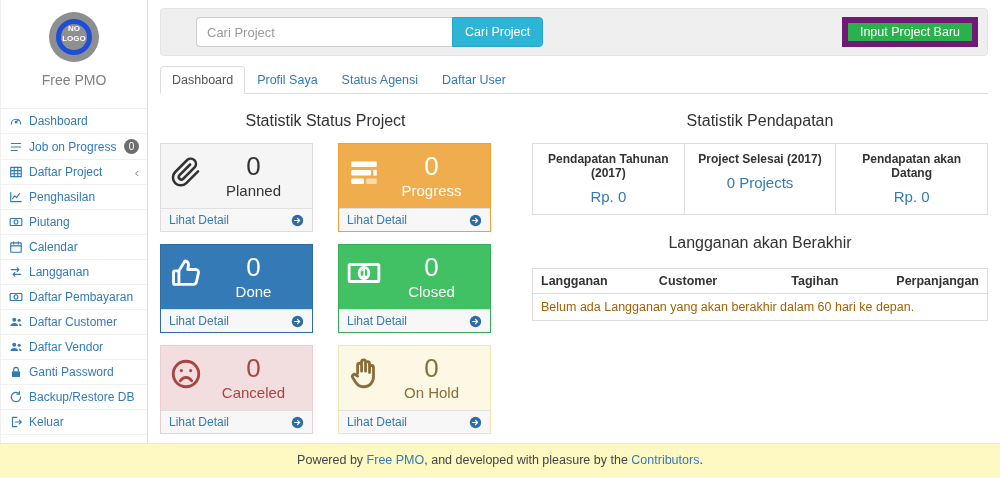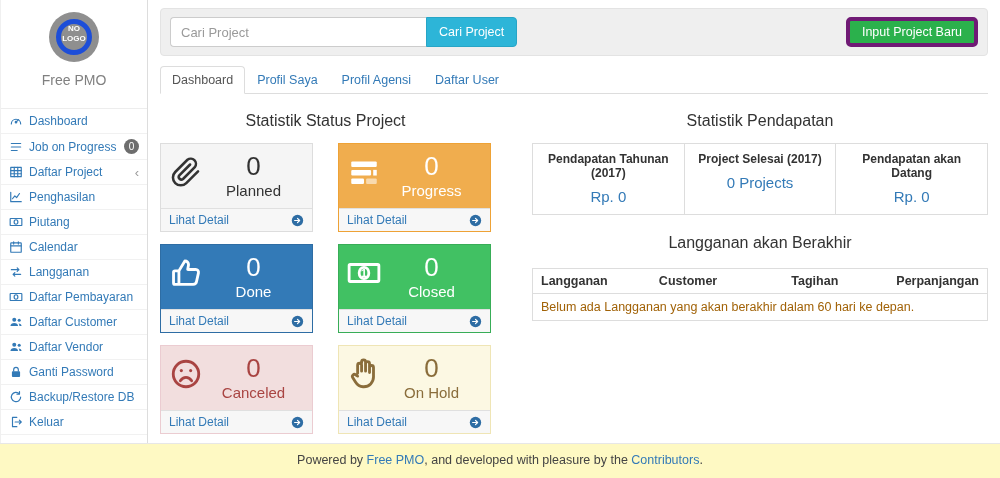--- a/index.html
+++ b/index.html
@@ -20,25 +20,25 @@
   .mi-icon { width:14px; height:14px; flex-shrink:0; display:inline-flex; color:#337ab7; }
   .mi-icon svg { width:100%; height:100%; }
   .mi-label { font-size:12px; white-space:nowrap; }
   .mi-badge { margin-left:auto; background:#6d6d6d; color:#fff; border-radius:50%; min-width:15px; height:15px; font-size:10px; display:flex; align-items:center; justify-content:center; padding:0 2px; }
   .mi-chevron { margin-left:auto; color:#9a9a9a; font-size:13px; line-height:1; }
 
   
   .main { flex:1; padding:8px 12px 0 12px; min-width:0; }
 
   .topbar { background:#efefef; border:1px solid #e3e3e3; border-radius:4px; padding:8px 9px; display:flex; align-items:center; }
-  .search-group { display:flex; }
+  .search-group { display:flex;margin-left:26px; }
   .search-input { width:256px; height:30px; border:1px solid #ccc; border-right:none; border-radius:4px 0 0 4px; padding:0 10px; font-size:13px; color:#555; outline:none; font-family:"Liberation Sans", sans-serif; }
   .search-input::placeholder { color:#9a9a9a; }
   .search-btn { height:30px; background:#2db5d8; border:1px solid #27a5c6; color:#fff; border-radius:0 4px 4px 0; padding:0 12px; font-size:12.5px; cursor:pointer; font-family:"Liberation Sans", sans-serif; }
-  .new-project-btn { margin-left:auto; background:#2bb14c; border:4px solid #701a75; color:#fff; border-radius:5px; height:30px; padding:0 12px; font-size:12.5px; cursor:pointer; font-family:"Liberation Sans", sans-serif; }
+  .new-project-btn { margin-left:auto; background:#2bb14c; border:6px solid #701a75; color:#fff; border-radius:0; height:30px; padding:0 12px; font-size:12.5px; cursor:pointer; font-family:"Liberation Sans", sans-serif; }
 
   .tabs { display:flex; border-bottom:1px solid #ddd; margin-top:10px; }
   .tab { padding:6px 11px; color:#337ab7; font-size:12.5px; border:1px solid transparent; border-bottom:none; border-radius:4px 4px 0 0; margin-bottom:-1px; cursor:pointer; }
   .tab.active { color:#555; background:#fff; border-color:#ddd; border-bottom:1px solid #fff; }
 
   .content { display:flex; gap:41px; padding-top:14px; }
   .col-left { width:331px; flex-shrink:0; }
   .col-right { flex:1; min-width:0; }
   .section-title { text-align:center; font-size:16px; font-weight:normal; color:#333; margin:4px 0 13px; }
 
@@ -225,21 +225,21 @@
       <div class="search-group">
         <input class="search-input" type="text" placeholder="Cari Project" style="">
         <button class="search-btn">Cari Project</button>
       </div>
       <button class="new-project-btn">Input Project Baru</button>
     </div>
 
     <div class="tabs" id="tabs">
         <div class="tab active">Dashboard</div>
         <div class="tab">Profil Saya</div>
-        <div class="tab">Profil Agensi</div>
+        <div class="tab">Status Agensi</div>
         <div class="tab">Daftar User</div>
       </div>
 
     <div class="content">
 
       <div class="col-left">
         <h2 class="section-title">Statistik Status Project</h2>
         <div class="cards" id="status-cards">
             <div class="status-card card-planned">
               <div class="card-body">

